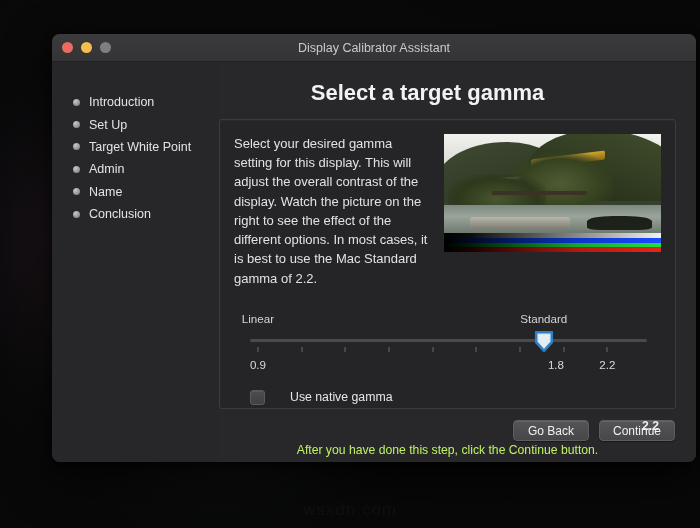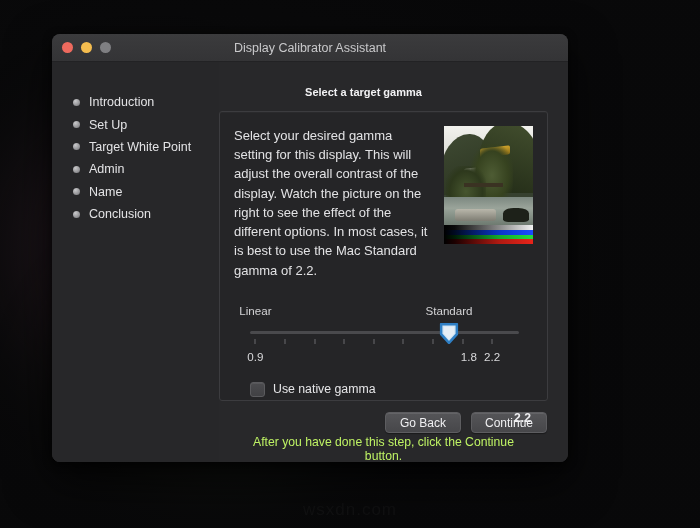--- a/index.html
+++ b/index.html
@@ -60,21 +60,21 @@
     letter-spacing: 1px;
     color: rgba(255,255,255,.035);
     user-select: none;
   }
 
   
   #window {
     position: absolute;
     left: 52px;
     top: 34px;
-    width: 516px;
+    width: 644px;
     height: 428px;
     border-radius: 8px;
     overflow: hidden;
     box-shadow: 0 18px 46px rgba(0,0,0,.72), 0 2px 8px rgba(0,0,0,.6);
     background: rgba(43,43,45,.97);
     display: flex;
     flex-direction: column;
   }
   .titlebar {
     height: 27px;
@@ -146,24 +146,24 @@
   
   .main {
     flex: 1 1 auto;
     display: flex;
     flex-direction: column;
     padding: 0 20px 0 0;
     position: relative;
   }
   .page-title {
     text-align: center;
-    font-size: 11px;
+    font-size: 22px;
     font-weight: bold;
     color: #f2f2f4;
-    margin: 24px 0 0 -40px;
+    margin: 18px 0 0 -40px;
   }
   .panel {
     margin-top: 13px;
     flex: 0 0 auto;
     height: 290px;
     background: #252527;
     border: 1px solid #3c3c3f;
     border-radius: 3px;
     box-shadow: inset 0 1px 0 rgba(255,255,255,.025);
     padding: 14px 14px 0 14px;
@@ -318,21 +318,21 @@
     top: 46px;
     font-size: 11.6px;
     color: #d8d8da;
     transform: translateX(-50%);
   }
 
   
   .check-row {
     display: flex;
     align-items: center;
-    gap: 8px;
+    gap: 25px;
     margin-top: 4px;
     padding-left: 16px;
   }
   .checkbox {
     width: 13px; height: 13px;
     border-radius: 3px;
     background: linear-gradient(#4c4c4f, #414144);
     border: 1px solid #5b5b5e;
     box-shadow: inset 0 1px 0 rgba(255,255,255,.07);
     flex: 0 0 13px;

